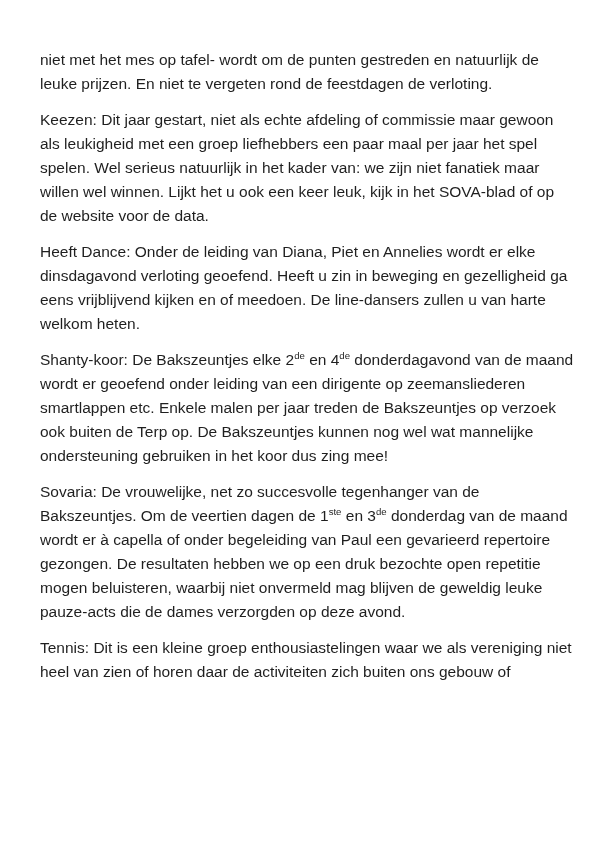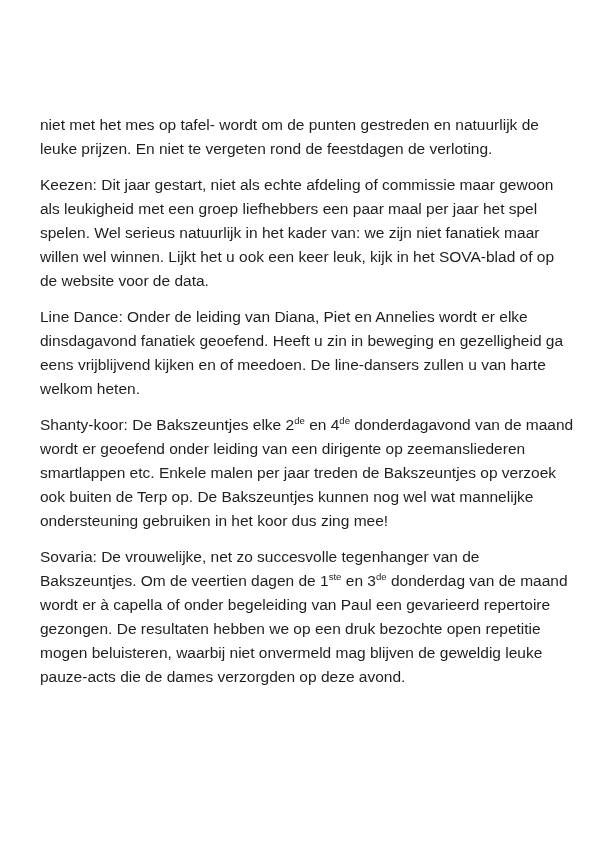--- a/index.html
+++ b/index.html
@@ -11,21 +11,21 @@
     position: relative;
     width: 609px;
     height: 864px;
     box-sizing: border-box;
     background: #ffffff;
     overflow: hidden;
     font-family: "Liberation Sans", sans-serif;
     font-size: 15.5px;
     line-height: 24px;
     color: #1f1f1f;
-    padding: 113px 35px 0 40px;
+    padding: 48px 35px 0 40px;
     -webkit-font-smoothing: antialiased;
   }
   .content {
     width: 100%;
   }
   .para {
     margin: 0 0 12px 0;
     text-align: left;
   }
   .para-heading {
@@ -39,21 +39,22 @@
 </style>
 </head>
 <body>
 
 <div class="page" style="background: rgb(255, 255, 255); color: rgb(31, 31, 31);">
   <div class="content">
   <p class="para"><span class="para-body"><span>niet met het mes op tafel- wordt om de punten gestreden en natuurlijk de leuke prijzen. En niet te vergeten rond de feestdagen de verloting.</span></span></p>
 
   <p class="para"><span class="para-heading">Keezen: </span><span class="para-body"><span>Dit jaar gestart, niet als echte afdeling of commissie maar gewoon als leukigheid met een groep liefhebbers een paar maal per jaar het spel spelen. Wel serieus natuurlijk in het kader van: we zijn niet fanatiek maar willen wel winnen. Lijkt het u ook een keer leuk, kijk in het SOVA-blad of op de website voor de data.</span></span></p>
 
-  <p class="para"><span class="para-heading">Line Dance: </span><span class="para-body"><span>Onder de leiding van Diana, Piet en Annelies wordt er elke dinsdagavond fanatiek geoefend. Heeft u zin in beweging en gezelligheid ga eens vrijblijvend kijken en of meedoen. De line-dansers zullen u van harte welkom heten.</span></span></p>
+  <p class="para"><span class="para-heading">Heeft Dance: </span><span class="para-body"><span>Onder de leiding van Diana, Piet en Annelies wordt er elke dinsdagavond verloting geoefend. Heeft u zin in beweging en gezelligheid ga eens vrijblijvend kijken en of meedoen. De line-dansers zullen u van harte welkom heten.</span></span></p>
 
   <p class="para"><span class="para-heading">Shanty-koor: </span><span class="para-body"><span>De Bakszeuntjes elke 2</span><sup>de</sup><span> en 4</span><sup>de</sup><span> donderdagavond van de maand wordt er geoefend onder leiding van een dirigente op zeemansliederen smartlappen etc. Enkele malen per jaar treden de Bakszeuntjes op verzoek ook buiten de Terp op. De Bakszeuntjes kunnen nog wel wat mannelijke ondersteuning gebruiken in het koor dus zing mee!</span></span></p>
 
   <p class="para"><span class="para-heading">Sovaria: </span><span class="para-body"><span>De vrouwelijke, net zo succesvolle tegenhanger van de Bakszeuntjes. Om de veertien dagen de 1</span><sup>ste</sup><span> en 3</span><sup>de</sup><span> donderdag van de maand wordt er à capella of onder begeleiding van Paul een gevarieerd repertoire gezongen. De resultaten hebben we op een druk bezochte open repetitie mogen beluisteren, waarbij niet onvermeld mag blijven de geweldig leuke pauze-acts die de dames verzorgden op deze avond.</span></span></p>
 
 
+  <p class="para"><span class="para-heading">Tennis: </span><span class="para-body"><span>Dit is een kleine groep enthousiastelingen waar we als vereniging niet heel van zien of horen daar de activiteiten zich buiten ons gebouw of</span></span></p>
 </div>
 </div>
 
 </body></html>

